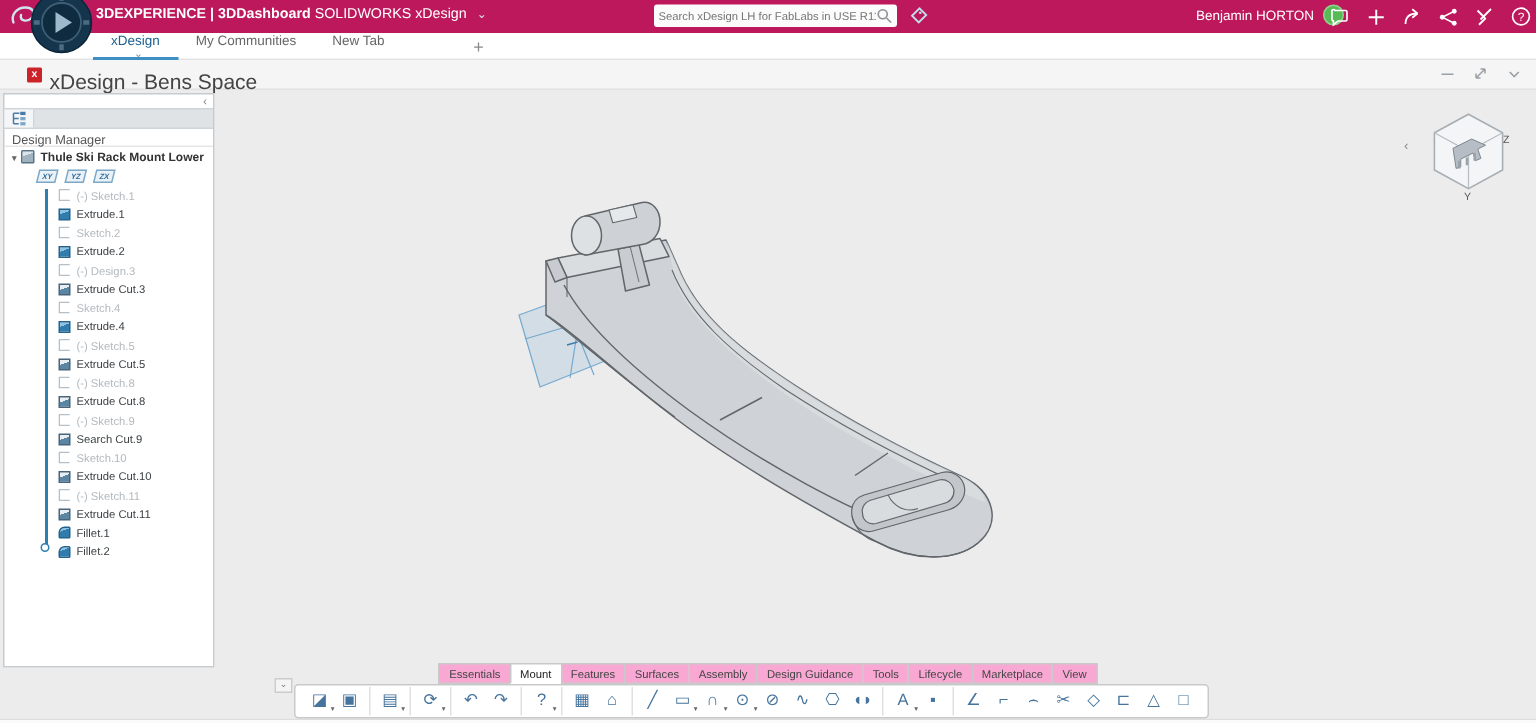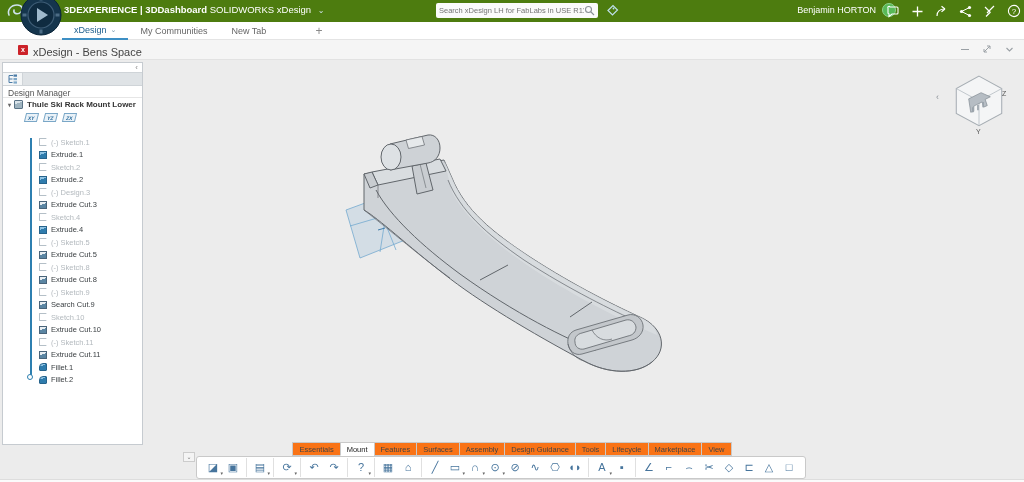--- a/index.html
+++ b/index.html
@@ -1,79 +1,79 @@
 <!DOCTYPE html>
 <html><head>
 <meta charset="utf-8">
 <style>
   * { margin:0; padding:0; box-sizing:border-box; }
   html,body { width:1024px; height:482px; overflow:hidden; }
   body { font-family:"Liberation Sans", sans-serif; }
   #stage { position:relative; width:1024px; height:482px; background:#ececec; overflow:hidden; }
 
   
-  .topbar { position:absolute; left:0; top:0; width:1024px; height:22px; background:#4d7c0f; z-index:5; }
+  .topbar { position:absolute; left:0; top:0; width:1024px; height:22px; background:#be185d; z-index:5; }
   .logo3ds { position:absolute; left:5px; top:2px; }
   .compass { position:absolute; left:20px; top:-6px; z-index:9; }
   .brand { position:absolute; left:64px; top:4px; color:#fff; font-size:9.5px; white-space:nowrap; }
   .brand b { font-weight:bold; }
   .brand .caret { font-size:8px; margin-left:4px; color:#cfe2ec; }
   .search-wrap { position:absolute; left:436px; top:3px; width:162px; height:15px; background:#fbfbfb; border-radius:2px; display:flex; align-items:center; padding:0 3px; }
   .search-wrap input { flex:1; border:none; outline:none; background:transparent; font-size:7.5px; color:#555; font-family:"Liberation Sans",sans-serif; }
   .tag-btn { position:absolute; left:604px; top:3px; width:16px; height:15px; display:flex; align-items:center; justify-content:center; }
   .username { position:absolute; right:148px; top:5px; color:#fff; font-size:9px; }
   .avatar { position:absolute; right:128px; top:3px; width:14px; height:14px; border-radius:50%; background:#58b957; border:1px solid #8fd48e; }
   .tb-actions { position:absolute; right:2px; top:1px; display:flex; gap:7px; align-items:center; height:20px; }
   .tb-act { width:17px; height:17px; display:flex; align-items:center; justify-content:center; }
 
   
   .navbar { position:absolute; left:0; top:22px; width:1024px; height:18px; background:#ffffff; border-bottom:1px solid #e4e4e4; z-index:4; }
   .nav-tab-list { position:absolute; left:62px; top:0; height:18px; display:flex; align-items:stretch; }
-  .nav-tab { display:flex; align-items:center; padding:0 12px; font-size:9px; color:#666; cursor:default; }
+  .nav-tab { display:flex; align-items:center; padding:0 12px; font-size:9px; color:#666; cursor:default;flex-direction:column; }
   .nav-tab.active { color:#20618f; border-bottom:2px solid #3d8fc4; }
   .tab-caret { font-size:7px; margin-left:4px; color:#7a98ad; }
   .nav-plus { position:absolute; left:312px; top:2px; font-size:12px; color:#8a8a8a; width:14px; text-align:center; }
 
   
   .titlebar { position:absolute; left:0; top:40px; width:1024px; height:20px; background:#f5f5f5; border-bottom:1px solid #e2e2e2; }
   .xd-icon { position:absolute; left:18px; top:5px; width:10px; height:10px; background:#cc2229; border-radius:1px; color:#fff; font-size:7px; line-height:10px; text-align:center; font-weight:bold; }
-  .app-title { position:absolute; left:33px; top:6px; font-size:11px; color:#444; }
+  .app-title { position:absolute; left:33px; top:6px; font-size:14px; color:#444; }
   .win-controls { position:absolute; right:10px; top:4px; display:flex; gap:13px; align-items:center; }
   .win-min { width:8px; height:1px; background:#9aa0a5; }
 
   
   .panel { position:absolute; left:2px; top:62px; width:141px; height:383px; background:#fff; border:1px solid #c6cbd0; z-index:3; }
   .panel-top { height:9px; text-align:right; padding:0 4px; font-size:8px; line-height:9px; color:#888; }
   .panel-tabs { height:14px; background:#dfe3e6; border-top:1px solid #cfd4d8; border-bottom:1px solid #cfd4d8; display:flex; }
   .panel-tab { width:20px; height:100%; background:#f4f6f7; border-right:1px solid #cfd4d8; display:flex; align-items:center; justify-content:center; }
   .panel-title { font-size:8.5px; color:#555; padding:2px 5px; height:12px; border-bottom:1px solid #e6e6e6; }
   .tree-root { height:13px; display:flex; align-items:center; padding-left:5px; font-size:8px; color:#333; font-weight:bold; }
   .root-caret { font-size:6px; color:#666; margin-right:3px; }
   .root-icon { width:9px; height:9px; margin-right:4px; background:linear-gradient(160deg,#dae4ea 0 35%,#9fb4c0 35%); border:1px solid #5a7386; border-radius:1px; }
   .planes { height:13px; display:flex; gap:6px; padding-left:22px; align-items:center; }
   .plane-chip { width:13px; height:9px; border:1px solid #7aa7c7; background:#eaf2f8; transform:skewX(-14deg); font-size:5px; color:#2f6e9e; display:flex; align-items:center; justify-content:center; font-weight:bold; }
-  .feature-list { position:relative;margin-top:12px; }
+  .feature-list { position:relative; }
   .feat-row { height:12.5px; display:flex; align-items:center; padding-left:36px; font-size:7.5px; color:#3c4144; white-space:nowrap; }
   .feat-row.muted { color:#b3b9be; }
   .f-icon { width:8px; height:8px; margin-right:4px; flex:none; }
   .f-sketch { border:1px solid #b4bfc7; border-right-color:transparent; border-radius:1px; }
   .f-extrude { background:linear-gradient(160deg,#8fc3e3 0 35%,#2f7cad 35%); border:1px solid #26638c; }
   .f-cut { background:linear-gradient(160deg,#e8eef2 0 40%,#5b86a3 40%); border:1px solid #49647a; }
   .f-fillet { background:linear-gradient(160deg,#8fc3e3 0 30%,#2f7cad 30%); border:1px solid #26638c; border-radius:4px 1px 1px 1px; }
   .rollback-line { position:absolute; left:27px; top:2px; width:2px; height:237px; background:#2d7fb0; }
   .rollback-dot { position:absolute; left:24px; top:238px; width:6px; height:6px; border:1.5px solid #2d7fb0; border-radius:50%; background:#fff; }
 
   
   .viewport { position:absolute; left:145px; top:60px; width:879px; height:422px; background:#ececec; }
   .cube-collapse { position:absolute; left:936px; top:92px; font-size:9px; color:#8a9096; }
   .axis-label { position:absolute; font-size:7px; color:#555; }
 
   
   .ribbon { position:absolute; left:0; right:0; top:442px; display:flex; justify-content:center; z-index:2; }
-  .ribbon-tab { font-size:7.5px; color:#444; background:#f97316; border:1px solid #c9c9c9; border-right:none; padding:2px 6px 2px 6px; height:14px; line-height:9px; white-space:nowrap; }
+  .ribbon-tab { font-size:7.5px; color:#444; background:#f9a8d4; border:1px solid #c9c9c9; border-right:none; padding:2px 6px 2px 6px; height:14px; line-height:9px; white-space:nowrap; }
   .ribbon-tab:last-child { border-right:1px solid #c9c9c9; }
   .ribbon-tab.active { background:#fff; border-bottom-color:#fff; color:#222; }
 
   
   .toolbar { position:absolute; left:196px; top:456px; height:23px; background:#fff; border:1px solid #c9c9c9; border-radius:3px; display:flex; align-items:center; padding:0 3px; z-index:1; }
   .tb-group { display:flex; align-items:center; padding:0 3px; border-right:1px solid #e0e0e0; height:19px; }
   .tb-group:last-child { border-right:none; }
   .tool { width:20px; height:19px; display:flex; align-items:center; justify-content:center; position:relative; }
   .tool .glyph { font-size:11px; color:#46749c; line-height:19px; }
   .tool .drop { position:absolute; right:0px; bottom:1px; font-size:5px; color:#666; }

